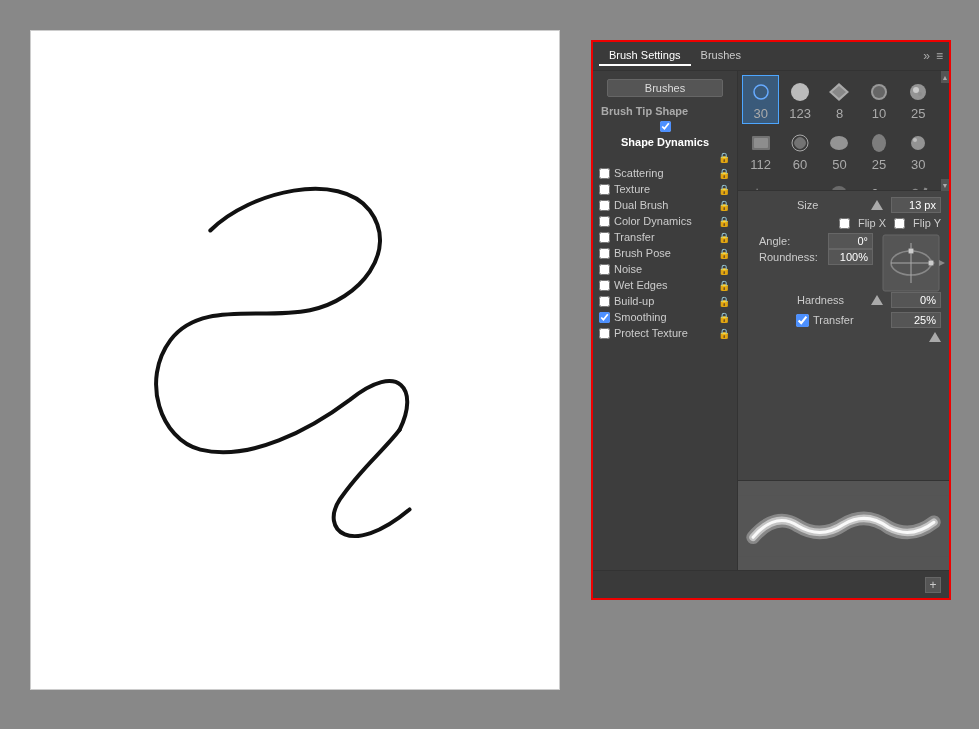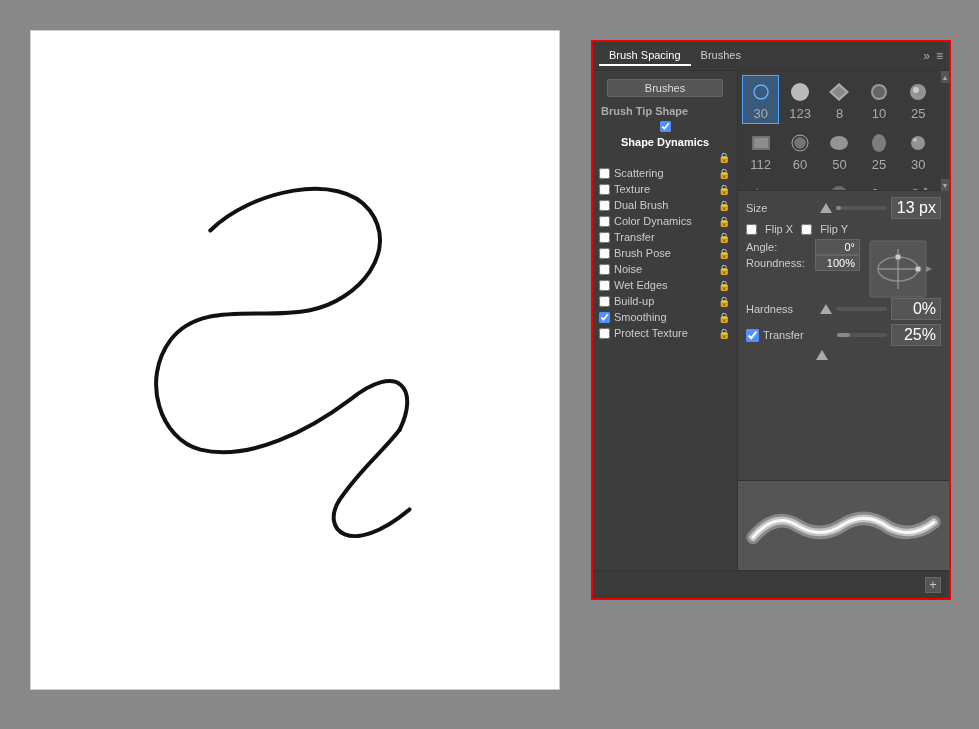--- a/index.html
+++ b/index.html
@@ -185,37 +185,38 @@
     }
 
     
     .prop-area {
       padding: 6px 8px;
       flex: 1;
       overflow-y: auto;
       display: flex;
       flex-direction: column;
       gap: 4px;
+      align-items: flex-end;
     }
 
     .prop-row {
       display: flex;
       align-items: center;
       gap: 4px;
     }
 
     .prop-label {
       color: #ccc;
       font-size: 11px;
       min-width: 70px;
     }
 
     .prop-value {
       color: #fff;
-      font-size: 16px;
+      font-size: 11px;
       background: #555;
       border: 1px solid #666;
       padding: 1px 4px;
       min-width: 50px;
       text-align: right;
     }
 
     .slider-track {
       flex: 1;
       height: 4px;
@@ -365,21 +366,21 @@
 
     <path d="M 180 200 C 220 160, 310 140, 340 180 C 370 220, 330 270, 280 280 C 230 290, 170 270, 140 310 C 110 350, 130 410, 170 420 C 220 432, 280 400, 320 370 C 370 330, 390 360, 370 400" fill="none" stroke="#111" stroke-width="4" stroke-linecap="round" stroke-linejoin="round"></path>
 
     <path d="M 370 400 C 355 420, 330 440, 310 470 C 290 500, 320 530, 380 480" fill="none" stroke="#111" stroke-width="4" stroke-linecap="round" stroke-linejoin="round"></path>
   </svg>
 </div>
 
 <div class="panel">
 
   <div class="panel-header">
-    <div class="panel-tab active">Brush Spacing</div>
+    <div class="panel-tab active">Brush Settings</div>
     <div class="panel-tab">Brushes</div>
     <div class="panel-header-icons">
       <span>»</span>
       <span>≡</span>
     </div>
   </div>
 
   <div class="panel-body">
 
     <div class="panel-left">

